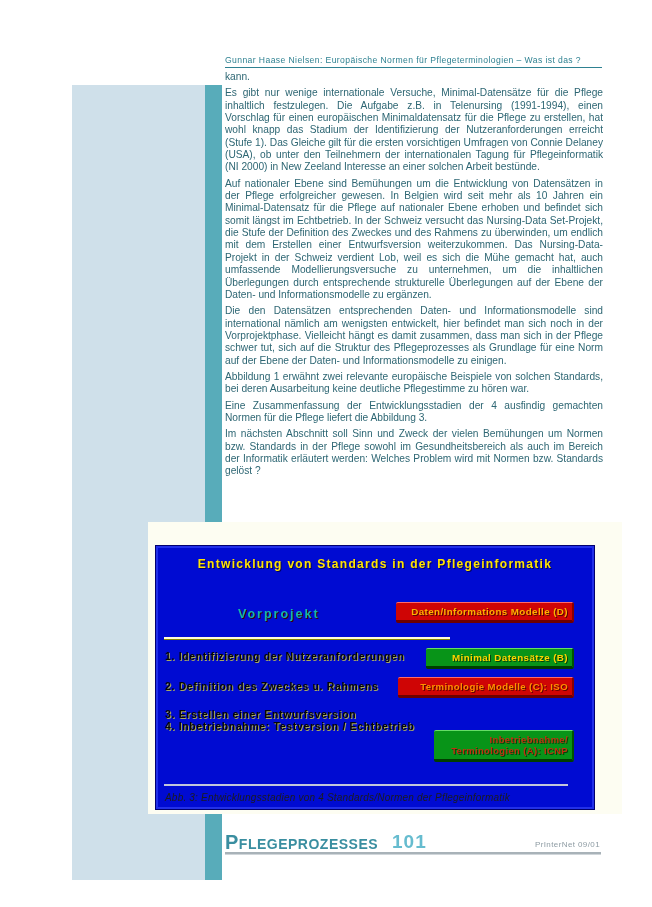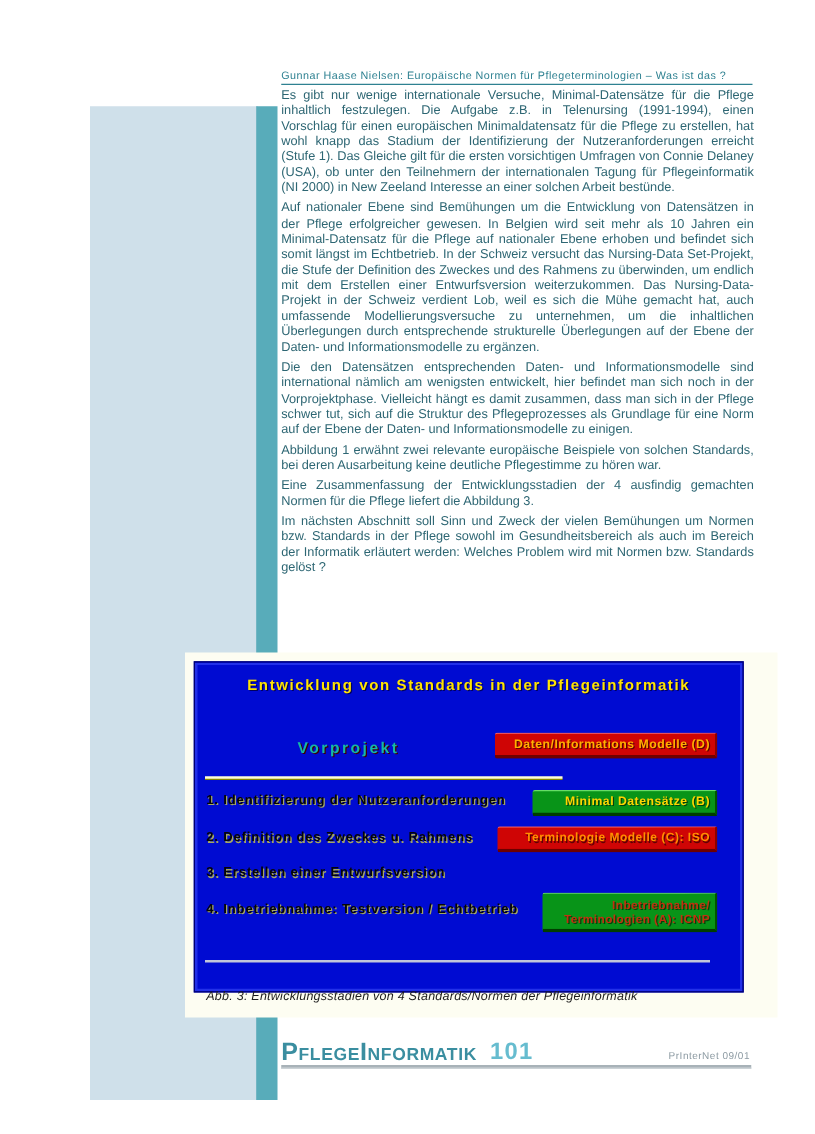--- a/index.html
+++ b/index.html
@@ -29,21 +29,21 @@
             box-shadow:inset 0 0 0 2px #2230e8;}
   .fig-title{position:absolute;left:0;top:11px;width:100%;text-align:center;
              font-size:12px;font-weight:bold;letter-spacing:1.3px;color:#ffe400;
              text-shadow:1px 1px 0 #000060;}
   .fig-stage{position:absolute;left:82px;top:61px;font-size:12.5px;font-weight:bold;
              letter-spacing:2px;color:#14b8a6;text-shadow:1px 1px 0 #400000;}
   .fig-underline{position:absolute;left:8px;top:91px;width:286px;height:2px;
                  background:#ffffd8;box-shadow:0 1px 0 #888800;}
   .step{position:absolute;left:9px;font-size:10.4px;font-weight:bold;letter-spacing:.7px;
         color:#060606;text-shadow:1px 1px 0 rgba(220,220,60,.75);white-space:nowrap;}
-  .step-1{top:105px;} .step-2{top:135px;} .step-3{top:163px;} .step-4{top:192px;}
+  .step-1{top:105px;} .step-2{top:135px;} .step-3{top:163px;} .step-4{top:175px;}
   .badge{position:absolute;right:20px;font-size:9.8px;font-weight:bold;letter-spacing:.4px;
          text-align:right;padding:3px 4px;border-radius:2px;
          text-shadow:1px 1px 0 rgba(0,0,0,.55);}
   .badge-red{border-bottom:3px solid #6d0000;border-right:2px solid #8a0000;border-top:1px solid #ff6a6a;}
   .badge-green{border-bottom:3px solid #003d00;border-right:2px solid #005500;border-top:1px solid #66dd66;}
   .badge-d{top:56px;width:168px;}
   .badge-b{top:102px;width:138px;}
   .badge-iso{top:131px;width:166px;font-size:9.6px;}
   .badge-cen{top:160px;width:162px;font-size:9.4px;}
   .badge-icnp{top:184px;width:130px;font-size:9.4px;line-height:11px;}
@@ -65,47 +65,48 @@
 <body>
 
 <div class="page">
 
   <div class="band-light"></div>
   <div class="band-teal"></div>
 
   <div class="running-header">Gunnar Haase Nielsen: Europäische Normen für Pflegeterminologien – Was ist das ?</div>
 
   <div class="body-col">
+    <p>kann.</p>
     <p>Es gibt nur wenige internationale Versuche, Minimal-Datensätze für die Pflege inhaltlich festzulegen. Die Aufgabe z.B. in Telenursing (1991-1994), einen Vorschlag für einen europäischen Minimaldatensatz für die Pflege zu erstellen, hat wohl knapp das Stadium der Identifizierung der Nutzeranforderungen erreicht (Stufe 1). Das Gleiche gilt für die ersten vorsichtigen Umfragen von Connie Delaney (USA), ob unter den Teilnehmern der internationalen Tagung für Pflegeinformatik (NI 2000) in New Zeeland Interesse an einer solchen Arbeit bestünde.</p>
     <p>Auf nationaler Ebene sind Bemühungen um die Entwicklung von Datensätzen in der Pflege erfolgreicher gewesen. In Belgien wird seit mehr als 10 Jahren ein Minimal-Datensatz für die Pflege auf nationaler Ebene erhoben und befindet sich somit längst im Echtbetrieb. In der Schweiz versucht das Nursing-Data Set-Projekt, die Stufe der Definition des Zweckes und des Rahmens zu überwinden, um endlich mit dem Erstellen einer Entwurfsversion weiterzukommen. Das Nursing-Data-Projekt in der Schweiz verdient Lob, weil es sich die Mühe gemacht hat, auch umfassende Modellierungsversuche zu unternehmen, um die inhaltlichen Überlegungen durch entsprechende strukturelle Überlegungen auf der Ebene der Daten- und Informationsmodelle zu ergänzen.</p>
     <p>Die den Datensätzen entsprechenden Daten- und Informationsmodelle sind international nämlich am wenigsten entwickelt, hier befindet man sich noch in der Vorprojektphase. Vielleicht hängt es damit zusammen, dass man sich in der Pflege schwer tut, sich auf die Struktur des Pflegeprozesses als Grundlage für eine Norm auf der Ebene der Daten- und Informationsmodelle zu einigen.</p>
     <p>Abbildung 1 erwähnt zwei relevante europäische Beispiele von solchen Standards, bei deren Ausarbeitung keine deutliche Pflegestimme zu hören war.</p>
     <p>Eine Zusammenfassung der Entwicklungsstadien der 4 ausfindig gemachten Normen für die Pflege liefert die Abbildung 3.</p>
     <p>Im nächsten Abschnitt soll Sinn und Zweck der vielen Bemühungen um Normen bzw. Standards in der Pflege sowohl im Gesundheitsbereich als auch im Bereich der Informatik erläutert werden: Welches Problem wird mit Normen bzw. Standards gelöst ?</p>
   </div>
 
   <div class="figure-backing">
-    <div class="fig-blue" style="background-color: rgb(0, 11, 210);">
+    <div class="fig-blue" style="background-color: rgb(0, 11, 210); margin-top: 16px;">
       <div class="fig-title">Entwicklung von Standards in der Pflegeinformatik</div>
       <div class="fig-stage">Vorprojekt</div>
       <div class="fig-underline"></div>
 
       <div class="step step-1">1. Identifizierung der Nutzeranforderungen</div>
       <div class="step step-2">2. Definition des Zweckes u. Rahmens</div>
       <div class="step step-3">3. Erstellen einer Entwurfsversion</div>
       <div class="step step-4">4. Inbetriebnahme: Testversion /  Echtbetrieb</div>
 
       <div class="badge badge-red badge-d" style="background-color: rgb(207, 5, 5); color: rgb(255, 176, 0);">Daten/Informations Modelle (D)</div>
       <div class="badge badge-green badge-b" style="background-color: rgb(8, 148, 24); color: rgb(255, 212, 0);">Minimal Datensätze (B)</div>
       <div class="badge badge-red badge-iso" style="background-color: rgb(207, 5, 5); color: rgb(255, 144, 0);">Terminologie Modelle (C): ISO</div>
       <div class="badge badge-green badge-icnp" style="background-color: rgb(8, 148, 24); color: rgb(194, 48, 16);">Inbetriebnahme/ Terminologien (A): ICNP</div>
 
       <div class="fig-bottomline"></div>
     </div>
     <div class="fig-caption">Abb. 3: Entwicklungsstadien von 4 Standards/Normen der Pflegeinformatik</div>
   </div>
 
-  <div class="footer-brand" style="color: rgb(58, 142, 160);">PflegeInformatik</div>
+  <div class="footer-brand" style="color: rgb(58, 142, 160);">Pflegeprozesses</div>
   <div class="footer-pagenum">101</div>
   <div class="footer-issue">PrInterNet  09/01</div>
   <div class="footer-line"></div>
 
 </div>
 
 </body></html>

